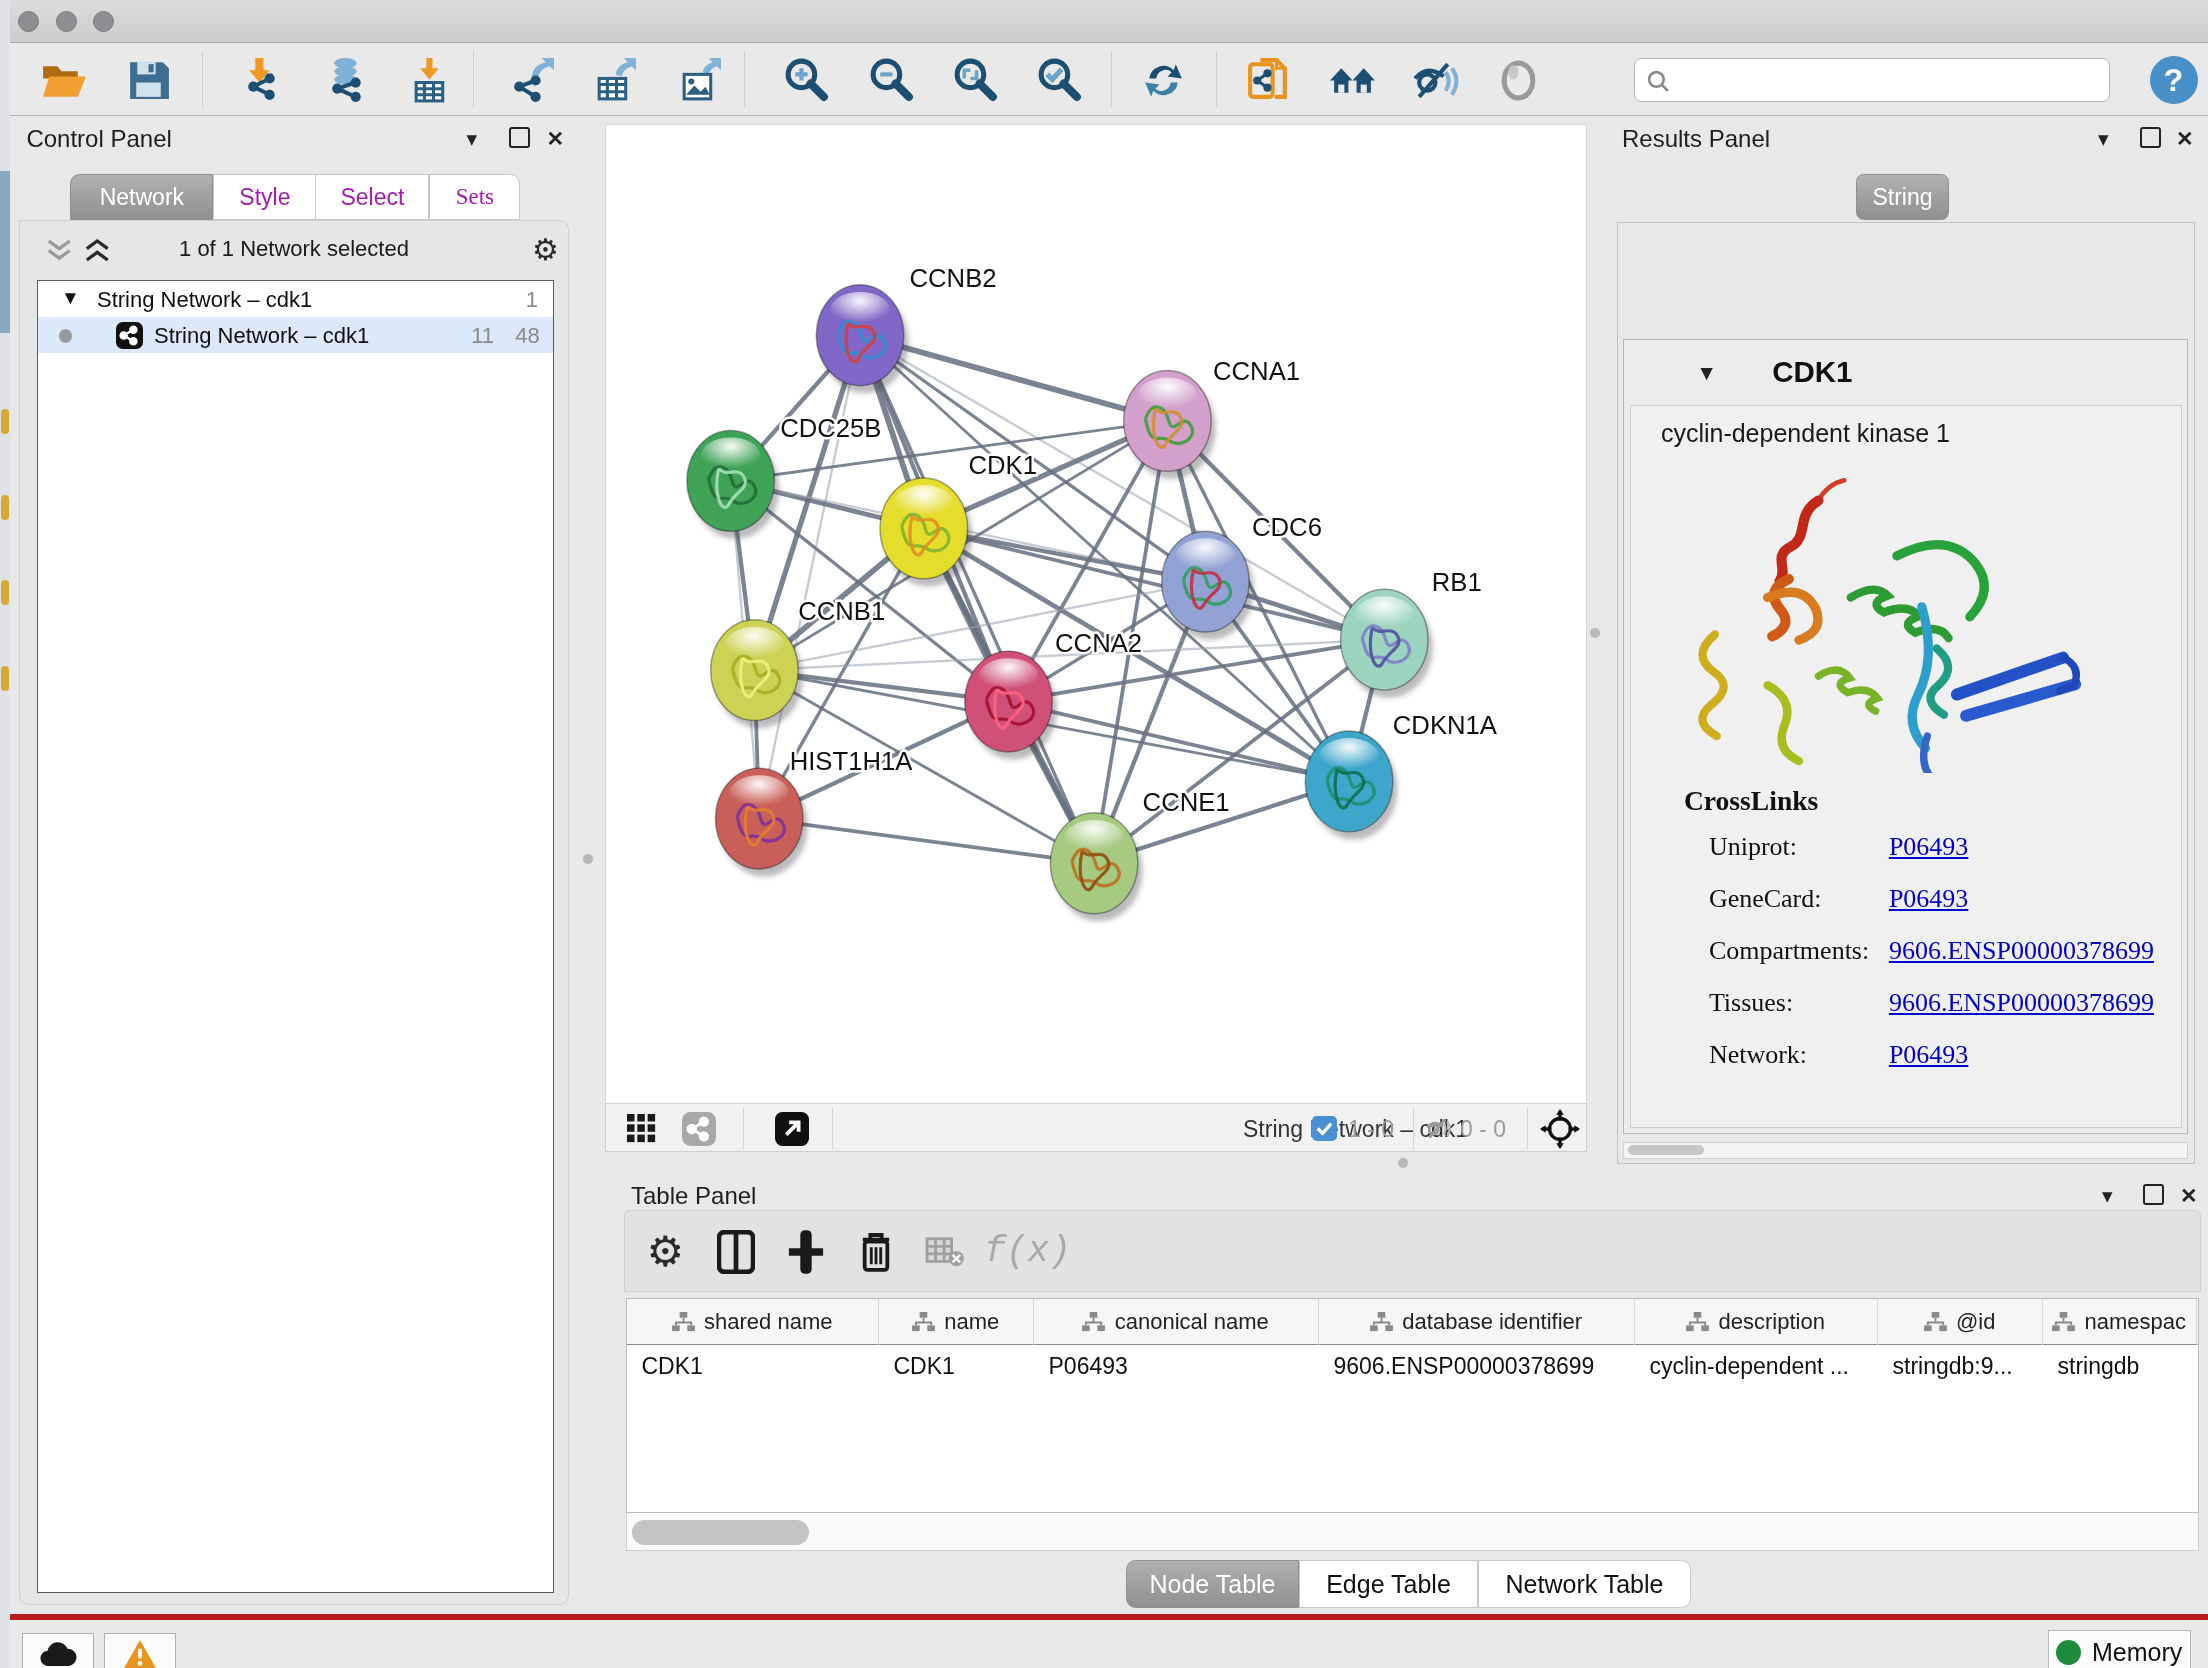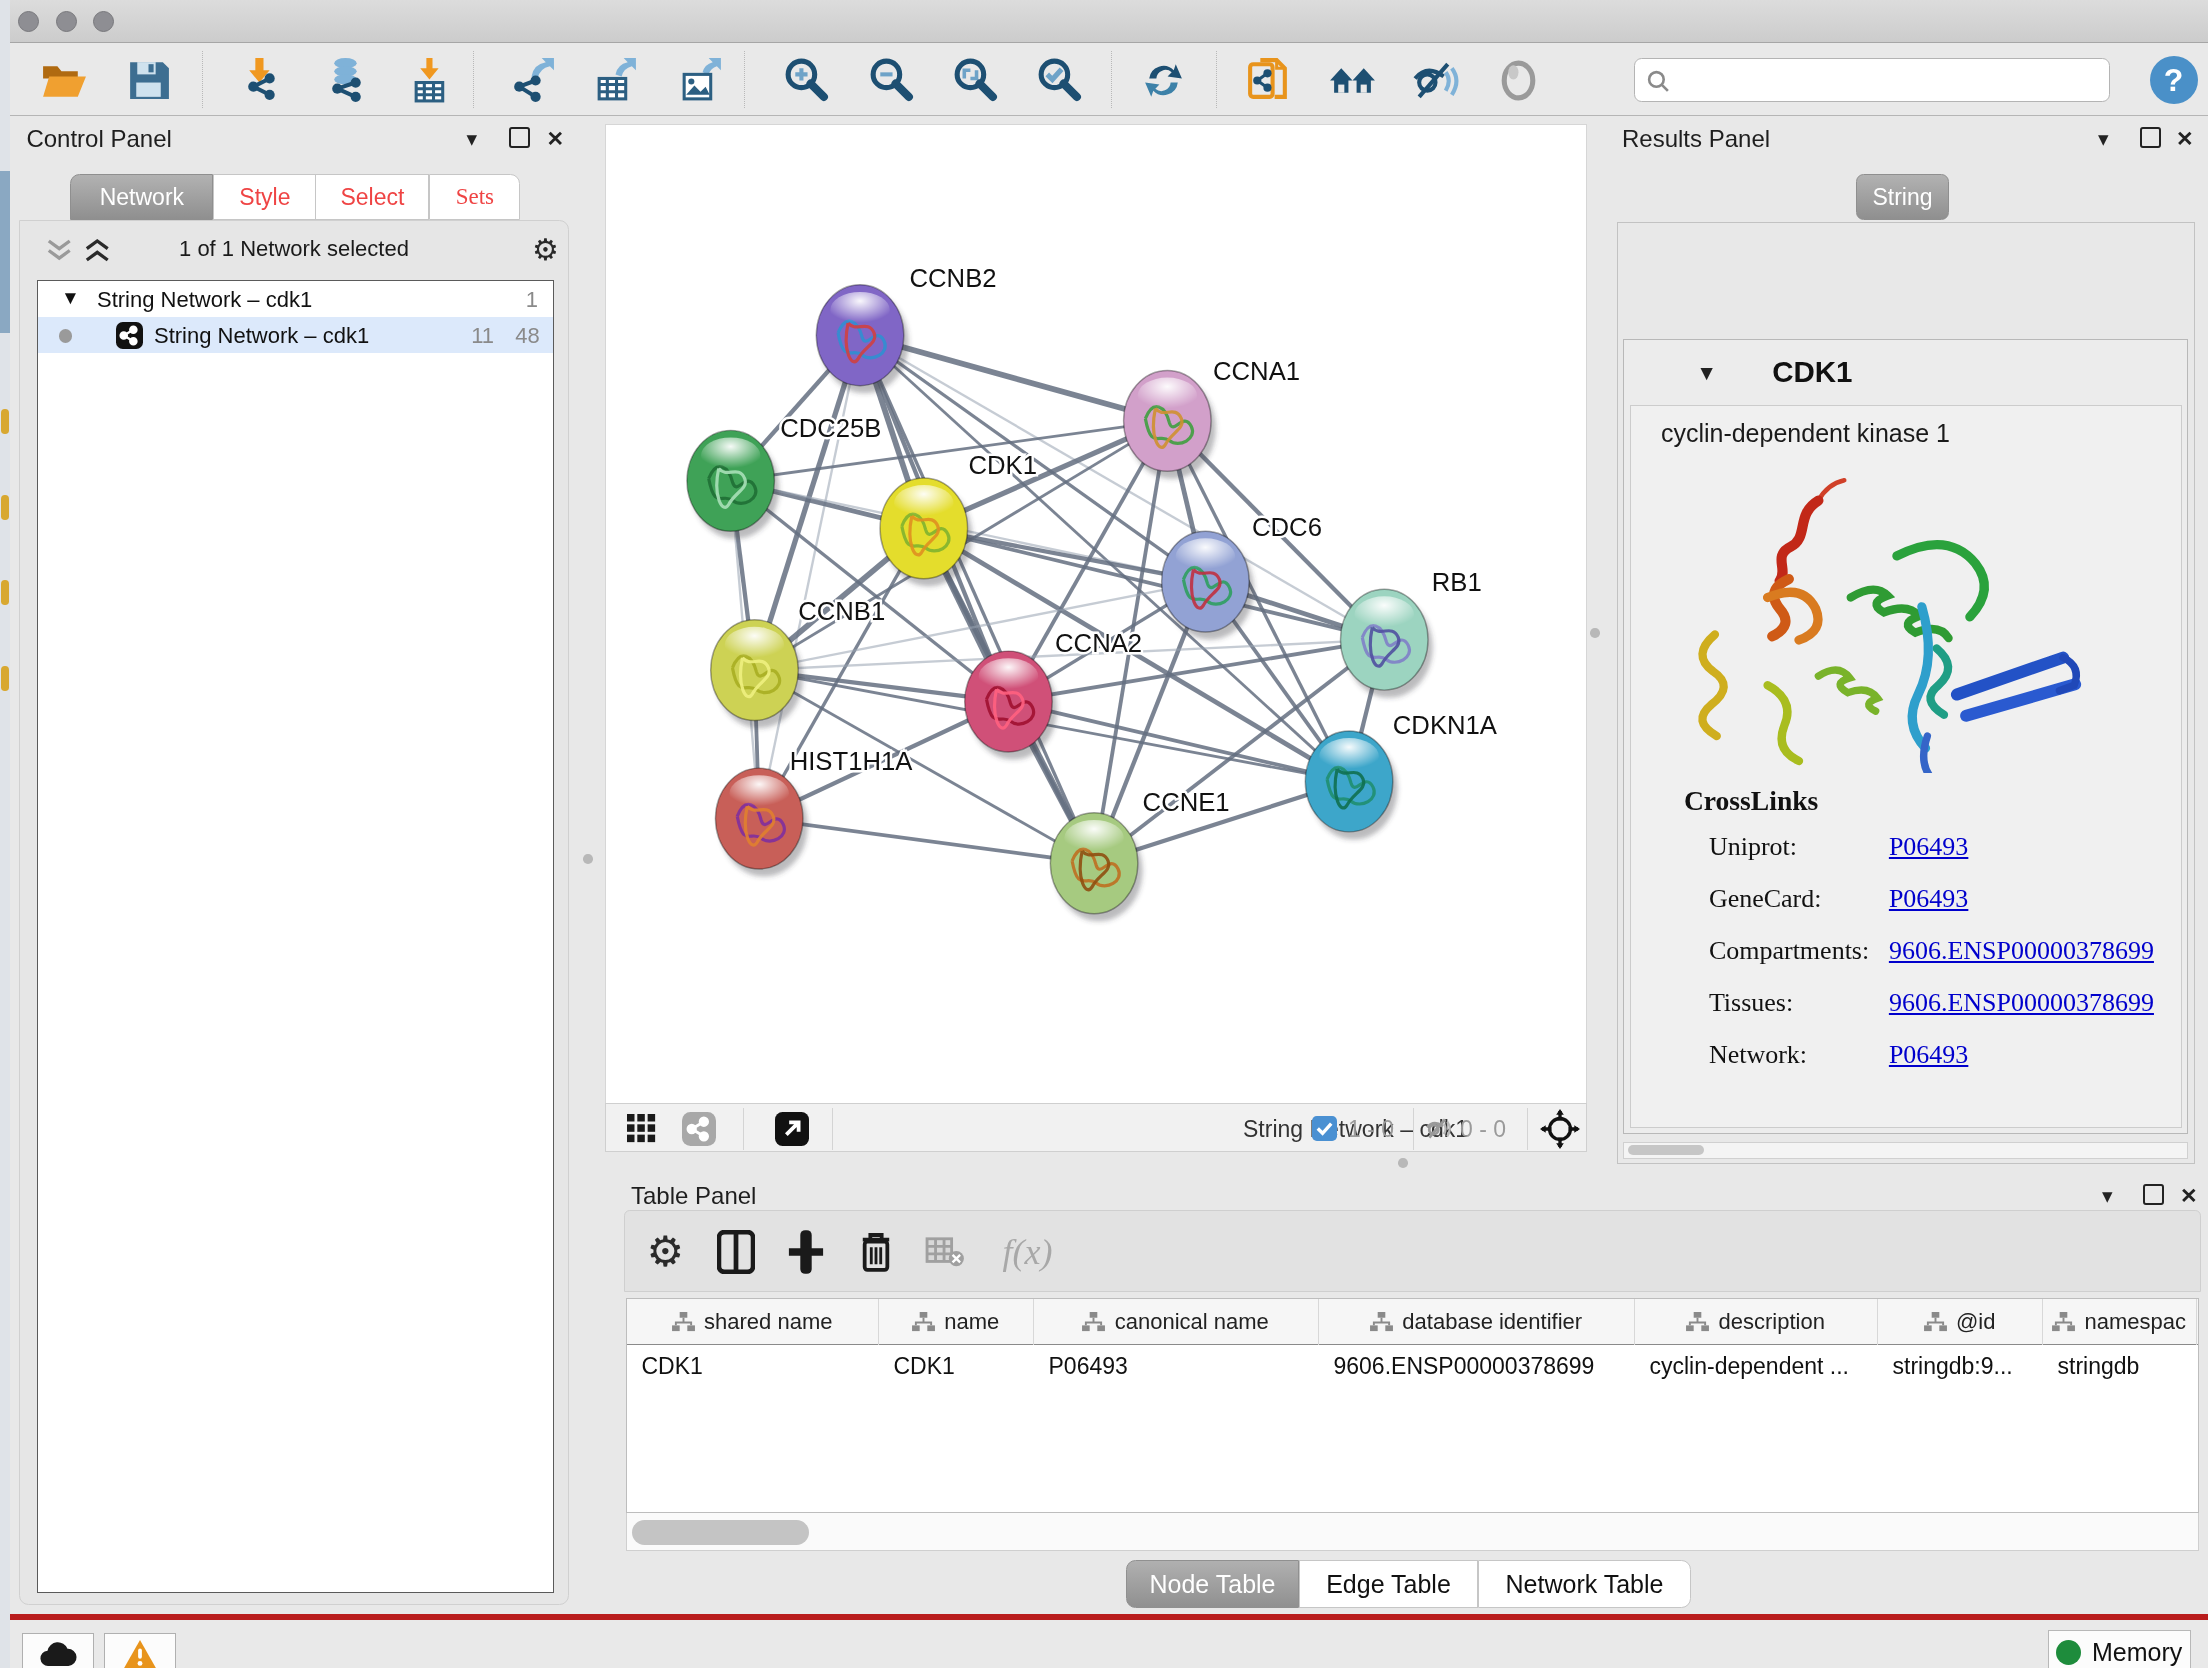--- a/index.html
+++ b/index.html
@@ -33,21 +33,21 @@
   #desktop-edge .blue { position:absolute; left:0; top:171px; width:9.5px; height:162px; background:#8aa8c2; }
   #desktop-edge .dot { position:absolute; left:1px; width:7.6px; height:25px; background:#d8a830; border-radius:3.8px; }
 
   
   #control-panel { left:11.4px; top:119px; width:563px; height:1486px; }
   .panel-head { position:relative; height:38px; }
   .panel-title { font-size:24px; color:#1e1e1e; position:absolute; left:15px; top:5.7px; }
   .ph-ctrl { position:absolute; top:7.6px; font-size:21px; color:#222; }
   .ph-box { width:21px; height:21px; border:2.9px solid #222; border-radius:2.9px; display:inline-block; }
   .tab { position:absolute; top:0; height:46px; background:#fff; border:1px solid #c6c6c6;
-    color:#ef4444; font-size:23px; display:flex; align-items:center; justify-content:center; }
+    color:#a21caf; font-size:23px; display:flex; align-items:center; justify-content:center; }
   .tab.first { border-radius:9.5px 0 0 0; }
   .tab.last { border-radius:0 9.5px 0 0;font-family:Liberation Serif, serif; }
   .tab.sel { background:linear-gradient(#b2b2b2,#8f8f8f); color:#fff; border-color:#8f8f8f; border-radius:9.5px 0 0 0; }
   #cp-body { position:absolute; left:7.6px; top:101px; width:550px; height:1385px;
     background:#e6e6e6; border:1px solid #d0d0d0; border-radius:0 9.5px 9.5px 9.5px; }
   #cp-statusrow { position:absolute; left:0; top:7.6px; width:100%; height:42px; }
   #cp-status { position:absolute; width:100%; text-align:center; top:7.6px; font-size:22px; color:#1a1a1a; }
   #net-list { position:absolute; left:17px; top:59px; width:517px; height:1313px;
     background:#fff; border:1.9px solid #5a5a5a; }
   .tree-row { position:relative; height:36px; font-size:22px; color:#111; }
@@ -85,21 +85,21 @@
   .cl-label { position:absolute; left:25px; }
   .cl-value { position:absolute; left:205px; color:#0000cc; text-decoration:underline; }
   #rp-scroll { position:absolute; left:5.7px; top:919px; width:565px; height:17px; background:#f4f4f4; border:1px solid #d0d0d0; }
   #rp-thumb { position:absolute; left:3.8px; top:1.9px; width:76px; height:10.5px; background:#c6c6c6; border-radius:5.7px; }
 
   
   #table-panel { left:616px; top:1176px; width:1586px; height:399px; }
   #tp-toolbar { position:absolute; left:7.6px; top:34px; width:1577px; height:82px;
     background:#e2e2e2; border:1px solid #cfcfcf; border-radius:5.7px 5.7px 0 0; }
   .tp-icon { position:absolute; top:13.3px; width:55px; height:55px; display:flex; align-items:center; justify-content:center; }
-  #fx-label { font-family:Liberation Serif, serif; font-style:italic; font-size:36px; color:#a8a8a8; }
+  #fx-label { font-family:Liberation Mono, monospace; font-style:italic; font-size:36px; color:#a8a8a8; }
   #tp-table { position:absolute; left:9.5px; top:122px; width:1573px; height:215px; background:#fff;
     border:1px solid #bdbdbd; overflow:hidden; }
   #tp-header { position:absolute; left:0; top:0; height:46px; width:1712px;
     background:#f6f6f6; border-bottom:1.9px solid #8a8a8a; display:flex; }
   .th { position:relative; height:46px; border-right:1px solid #d8d8d8; display:flex;
     align-items:center; justify-content:center; gap:9.5px; font-size:22px; color:#222; overflow:hidden; }
   #tp-row { position:absolute; left:0; top:48px; height:38px; width:1712px; display:flex; }
   .td { font-size:23px; color:#111; padding-left:15px; display:flex; align-items:center; overflow:hidden; white-space:nowrap; }
   #tp-hscroll { position:absolute; left:9.5px; top:337px; width:1573px; height:38px; background:#fafafa; border:1px solid #cfcfcf; border-top:none; }
   #tp-hthumb { position:absolute; left:5.7px; top:6.7px; width:177px; height:25px; background:#c4c4c4; border-radius:12.4px; }

